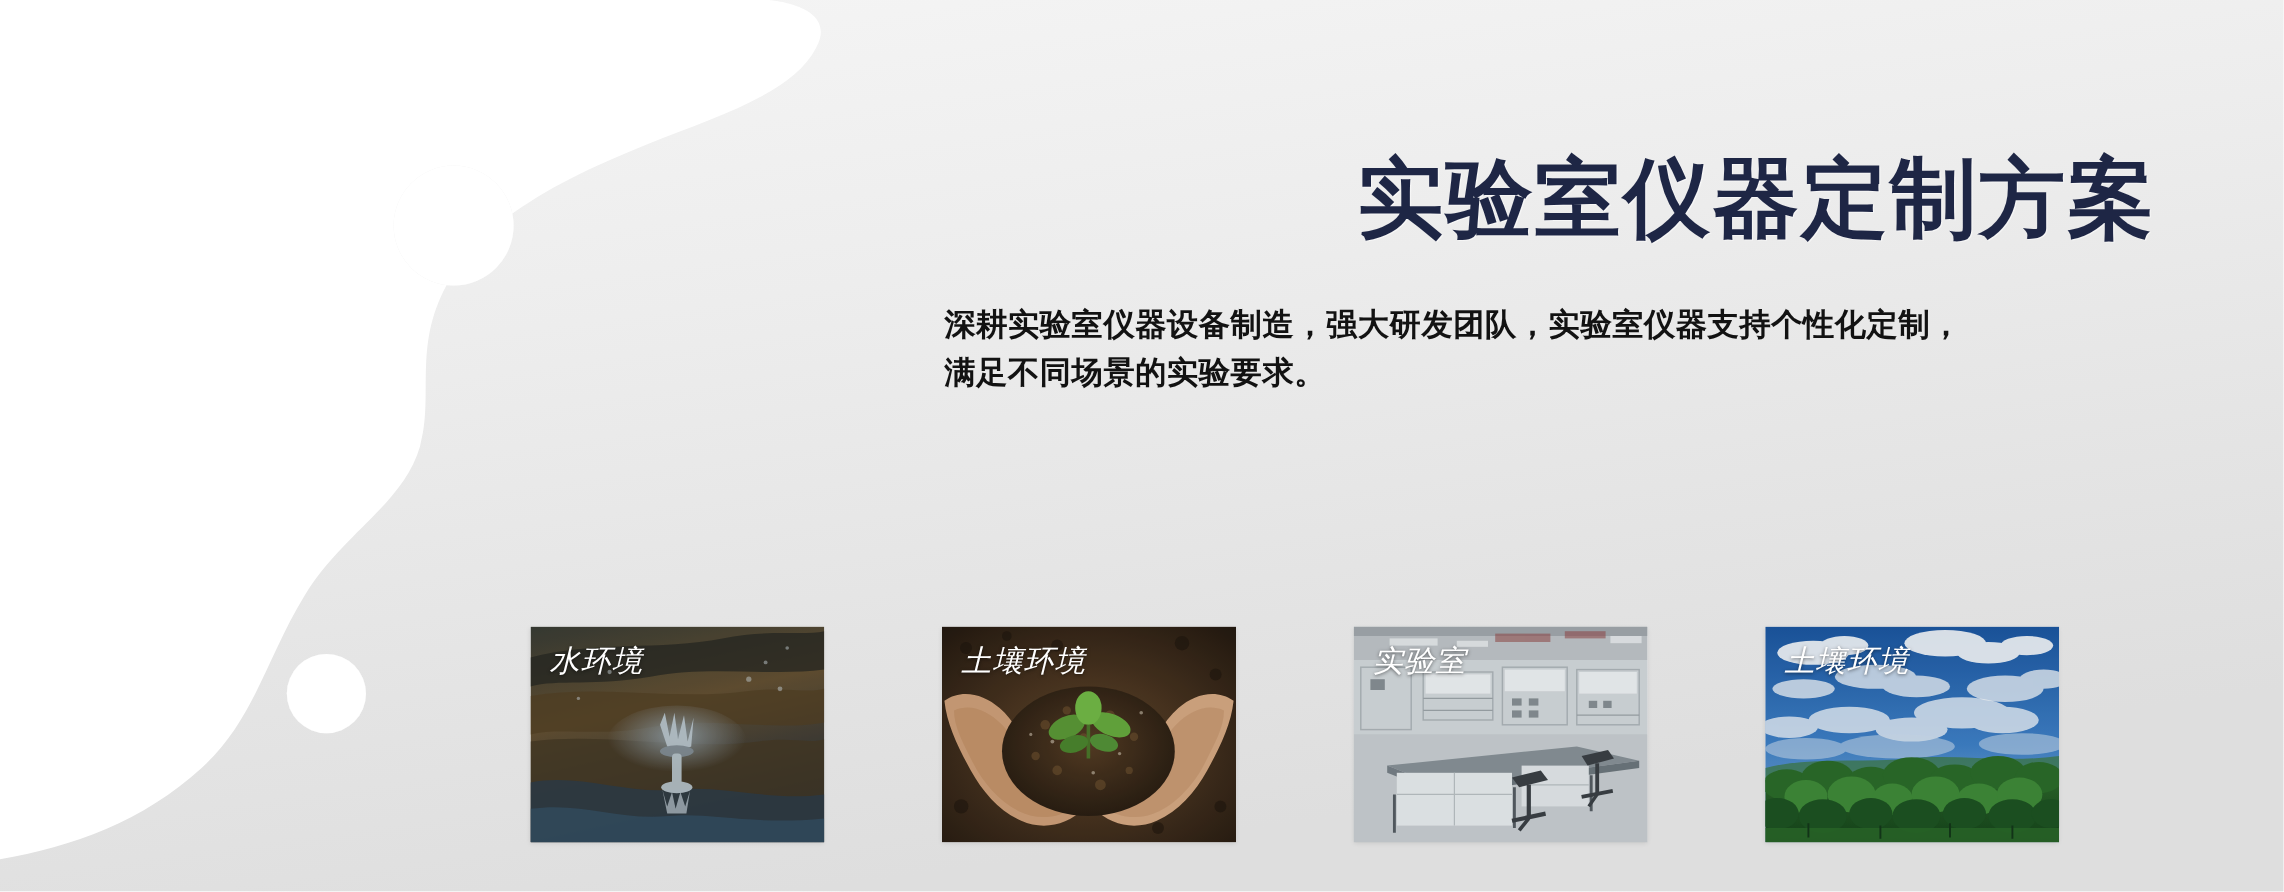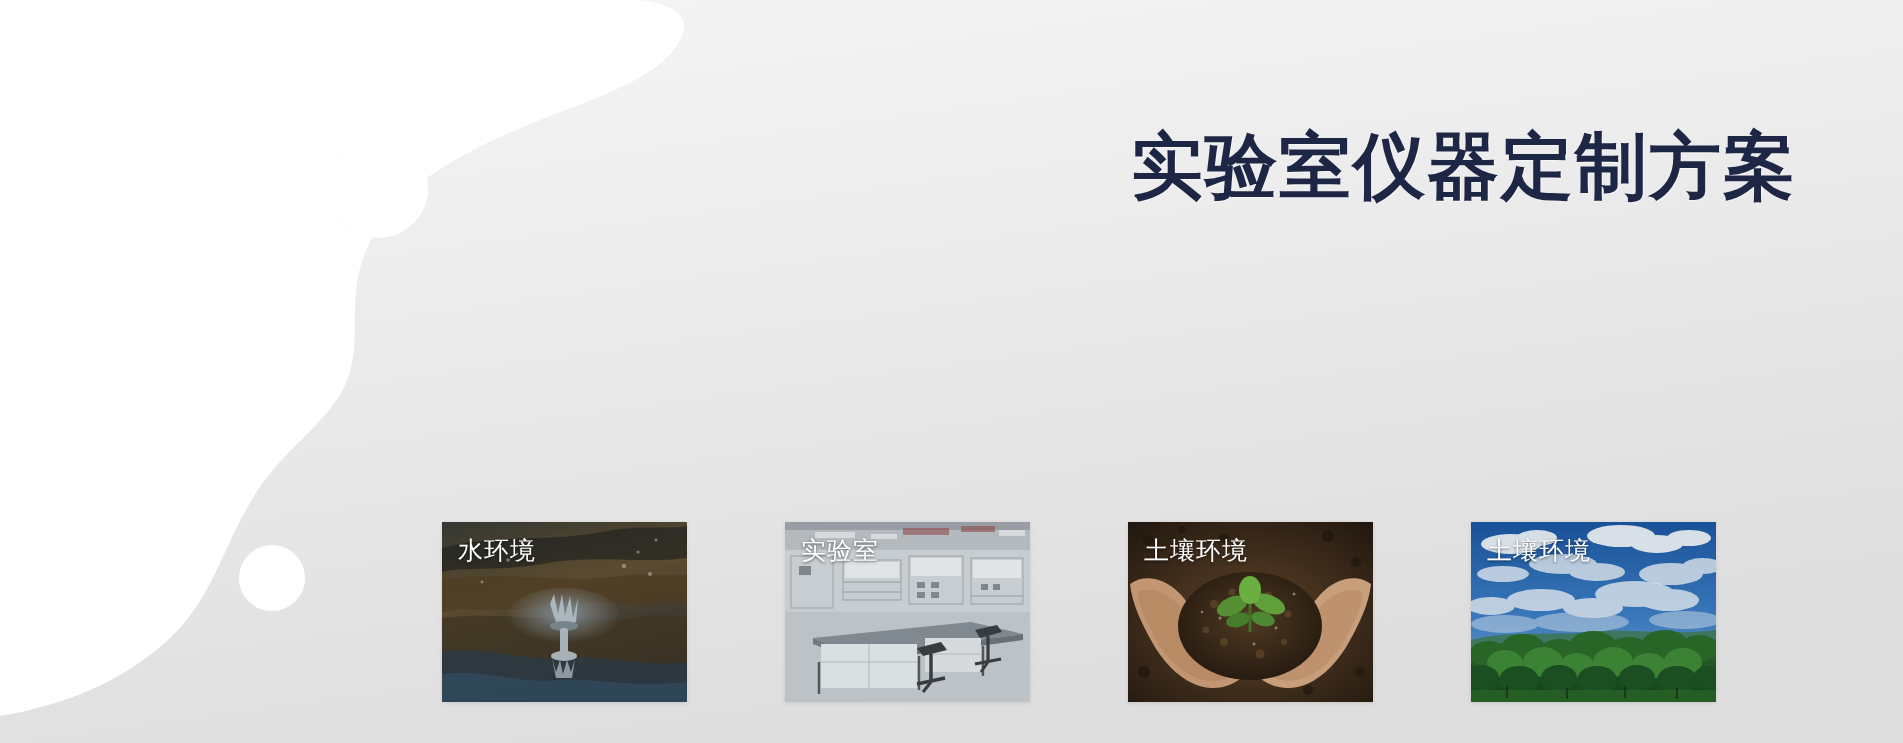--- a/index.html
+++ b/index.html
@@ -56,20 +56,21 @@
 
   
   .cards {
     position:absolute;
     left:442px;
     top:522px;
     width:1028px;
     height:180px;
     display:flex;
     gap:98px;
+    font-style:italic;
   }
   .card {
     position:relative;
     width:245px;
     height:180px;
     overflow:hidden;
     flex:0 0 245px;
     box-shadow:0 1px 4px rgba(0,0,0,0.10);
   }
   .card-art { position:absolute; inset:0; }
@@ -120,20 +121,24 @@
 
       <circle cx="378" cy="188" r="50" fill="#ffffff"></circle>
       <circle cx="272" cy="578" r="33" fill="#ffffff"></circle>
     </g>
     <circle cx="378" cy="188" r="50" fill="#ffffff"></circle>
     <circle cx="272" cy="578" r="33" fill="#ffffff"></circle>
   </svg>
 
   <div class="headline-block">
     <div class="headline">实验室仪器定制方案</div>
+    <div class="subhead">
+      <div>深耕实验室仪器设备制造，强大研发团队，实验室仪器支持个性化定制，</div>
+      <div>满足不同场景的实验要求。</div>
+    </div>
   </div>
 
   <div class="cards">
 
     <div class="card">
       <svg class="card-art" viewBox="0 0 245 180" preserveAspectRatio="xMidYMid slice" aria-hidden="true">
         <defs>
           <linearGradient id="w1" x1="0" y1="0" x2="0.3" y2="1">
             <stop offset="0%" stop-color="#3c4038"></stop>
             <stop offset="45%" stop-color="#6a5636"></stop>
@@ -167,107 +172,20 @@
             <circle cx="214" cy="18" r="1.5"></circle>
         </g>
         <rect width="245" height="180" fill="#000" opacity="0.12"></rect>
       </svg>
       <span class="card-label">水环境</span>
     </div>
 
     <div class="card">
       <svg class="card-art" viewBox="0 0 245 180" preserveAspectRatio="xMidYMid slice" aria-hidden="true">
         <defs>
-          <linearGradient id="l1" x1="0" y1="0" x2="0" y2="1">
-            <stop offset="0%" stop-color="#d7dadd"></stop>
-            <stop offset="55%" stop-color="#c4c9cd"></stop>
-            <stop offset="100%" stop-color="#b2b8bd"></stop>
-          </linearGradient>
-        </defs>
-        <rect width="245" height="180" fill="url(#l1)"></rect>
-
-        <rect x="0" y="0" width="245" height="28" fill="#b9bec2"></rect>
-        <rect x="0" y="0" width="245" height="8" fill="#9aa0a5"></rect>
-        <g fill="#8c3a3a" opacity="0.55">
-          <rect x="118" y="6" width="46" height="7"></rect>
-            <rect x="176" y="4" width="34" height="6"></rect>
-        </g>
-        <g fill="#e6eaec" opacity="0.85">
-          <rect x="30" y="10" width="40" height="6"></rect>
-            <rect x="86" y="12" width="26" height="5"></rect>
-          <rect x="214" y="8" width="26" height="6"></rect>
-        </g>
-
-        <rect x="0" y="28" width="245" height="62" fill="#cfd4d7"></rect>
-        <g stroke="#a6adb2" stroke-width="1.2" fill="none">
-          <rect x="6" y="34" width="42" height="52"></rect>
-          <rect x="58" y="38" width="58" height="40"></rect>
-          <rect x="124" y="34" width="54" height="48"></rect>
-          <rect x="186" y="36" width="52" height="46"></rect>
-        </g>
-        <g fill="#eef1f3" opacity="0.9">
-          <rect x="60" y="40" width="54" height="16"></rect>
-          <rect x="126" y="36" width="50" height="18"></rect>
-          <rect x="188" y="38" width="48" height="18"></rect>
-        </g>
-        <g fill="#7e868c">
-          <rect x="14" y="44" width="12" height="9"></rect>
-          <rect x="132" y="60" width="8" height="6"></rect>
-            <rect x="146" y="60" width="8" height="6"></rect>
-          <rect x="132" y="70" width="8" height="6"></rect>
-            <rect x="146" y="70" width="8" height="6"></rect>
-          <rect x="196" y="62" width="7" height="6"></rect>
-            <rect x="208" y="62" width="7" height="6"></rect>
-        </g>
-        <g stroke="#959ca1" stroke-width="1" fill="none">
-          <line x1="58" y1="60" x2="116" y2="60"></line>
-            <line x1="58" y1="70" x2="116" y2="70"></line>
-          <line x1="186" y1="74" x2="238" y2="74"></line>
-        </g>
-
-        <rect x="0" y="90" width="245" height="90" fill="#c3c8cc"></rect>
-
-        <path d="M28,116 L186,100 L238,112 L74,134 Z" fill="#7f888f"></path>
-        <path d="M28,116 L74,134 L74,140 L28,122 Z" fill="#6e777e"></path>
-        <path d="M74,134 L238,112 L238,118 L74,140 Z" fill="#636c73"></path>
-        <rect x="36" y="122" width="96" height="44" fill="#e4e8ea"></rect>
-        <g stroke="#b4babe" stroke-width="1" fill="none">
-          <line x1="36" y1="140" x2="132" y2="140"></line>
-          <line x1="84" y1="122" x2="84" y2="166"></line>
-        </g>
-        <rect x="140" y="116" width="56" height="34" fill="#dfe3e6"></rect>
-        <g stroke="#b4babe" stroke-width="1" fill="none">
-          <line x1="140" y1="132" x2="196" y2="132"></line>
-        </g>
-        <g stroke="#4a5157" stroke-width="2.4" fill="none">
-          <line x1="34" y1="140" x2="34" y2="172"></line>
-          <line x1="134" y1="134" x2="134" y2="168"></line>
-          <line x1="198" y1="124" x2="198" y2="154"></line>
-        </g>
-
-        <g>
-          <path d="M132,126 L156,120 L162,128 L138,134 Z" fill="#2e3338"></path>
-          <path d="M146,132 L146,160" stroke="#2e3338" stroke-width="3.5"></path>
-          <path d="M132,162 L160,156" stroke="#2e3338" stroke-width="3.5"></path>
-          <path d="M146,160 L138,170" stroke="#2e3338" stroke-width="3"></path>
-        </g>
-        <g>
-          <path d="M190,108 L212,103 L217,110 L195,116 Z" fill="#2e3338"></path>
-          <path d="M203,114 L203,140" stroke="#2e3338" stroke-width="3.2"></path>
-          <path d="M190,142 L216,137" stroke="#2e3338" stroke-width="3.2"></path>
-          <path d="M203,140 L196,150" stroke="#2e3338" stroke-width="2.8"></path>
-        </g>
-        <rect width="245" height="180" fill="#8a9096" opacity="0.10"></rect>
-      </svg>
-      <span class="card-label">实验室</span>
-    </div>
-
-    <div class="card">
-      <svg class="card-art" viewBox="0 0 245 180" preserveAspectRatio="xMidYMid slice" aria-hidden="true">
-        <defs>
           <radialGradient id="s1" cx="0.5" cy="0.55" r="0.75">
             <stop offset="0%" stop-color="#6b4c2e"></stop>
             <stop offset="100%" stop-color="#241a11"></stop>
           </radialGradient>
           <radialGradient id="s2" cx="0.5" cy="0.45" r="0.55">
             <stop offset="0%" stop-color="#5a4026"></stop>
             <stop offset="100%" stop-color="#2c2014"></stop>
           </radialGradient>
         </defs>
         <rect width="245" height="180" fill="url(#s1)"></rect>
@@ -322,20 +240,107 @@
           <ellipse cx="135" cy="97" rx="12" ry="7" fill="#57993a" transform="rotate(16 135 97)"></ellipse>
         </g>
         <rect width="245" height="180" fill="#000" opacity="0.10"></rect>
       </svg>
       <span class="card-label">土壤环境</span>
     </div>
 
     <div class="card">
       <svg class="card-art" viewBox="0 0 245 180" preserveAspectRatio="xMidYMid slice" aria-hidden="true">
         <defs>
+          <linearGradient id="l1" x1="0" y1="0" x2="0" y2="1">
+            <stop offset="0%" stop-color="#d7dadd"></stop>
+            <stop offset="55%" stop-color="#c4c9cd"></stop>
+            <stop offset="100%" stop-color="#b2b8bd"></stop>
+          </linearGradient>
+        </defs>
+        <rect width="245" height="180" fill="url(#l1)"></rect>
+
+        <rect x="0" y="0" width="245" height="28" fill="#b9bec2"></rect>
+        <rect x="0" y="0" width="245" height="8" fill="#9aa0a5"></rect>
+        <g fill="#8c3a3a" opacity="0.55">
+          <rect x="118" y="6" width="46" height="7"></rect>
+            <rect x="176" y="4" width="34" height="6"></rect>
+        </g>
+        <g fill="#e6eaec" opacity="0.85">
+          <rect x="30" y="10" width="40" height="6"></rect>
+            <rect x="86" y="12" width="26" height="5"></rect>
+          <rect x="214" y="8" width="26" height="6"></rect>
+        </g>
+
+        <rect x="0" y="28" width="245" height="62" fill="#cfd4d7"></rect>
+        <g stroke="#a6adb2" stroke-width="1.2" fill="none">
+          <rect x="6" y="34" width="42" height="52"></rect>
+          <rect x="58" y="38" width="58" height="40"></rect>
+          <rect x="124" y="34" width="54" height="48"></rect>
+          <rect x="186" y="36" width="52" height="46"></rect>
+        </g>
+        <g fill="#eef1f3" opacity="0.9">
+          <rect x="60" y="40" width="54" height="16"></rect>
+          <rect x="126" y="36" width="50" height="18"></rect>
+          <rect x="188" y="38" width="48" height="18"></rect>
+        </g>
+        <g fill="#7e868c">
+          <rect x="14" y="44" width="12" height="9"></rect>
+          <rect x="132" y="60" width="8" height="6"></rect>
+            <rect x="146" y="60" width="8" height="6"></rect>
+          <rect x="132" y="70" width="8" height="6"></rect>
+            <rect x="146" y="70" width="8" height="6"></rect>
+          <rect x="196" y="62" width="7" height="6"></rect>
+            <rect x="208" y="62" width="7" height="6"></rect>
+        </g>
+        <g stroke="#959ca1" stroke-width="1" fill="none">
+          <line x1="58" y1="60" x2="116" y2="60"></line>
+            <line x1="58" y1="70" x2="116" y2="70"></line>
+          <line x1="186" y1="74" x2="238" y2="74"></line>
+        </g>
+
+        <rect x="0" y="90" width="245" height="90" fill="#c3c8cc"></rect>
+
+        <path d="M28,116 L186,100 L238,112 L74,134 Z" fill="#7f888f"></path>
+        <path d="M28,116 L74,134 L74,140 L28,122 Z" fill="#6e777e"></path>
+        <path d="M74,134 L238,112 L238,118 L74,140 Z" fill="#636c73"></path>
+        <rect x="36" y="122" width="96" height="44" fill="#e4e8ea"></rect>
+        <g stroke="#b4babe" stroke-width="1" fill="none">
+          <line x1="36" y1="140" x2="132" y2="140"></line>
+          <line x1="84" y1="122" x2="84" y2="166"></line>
+        </g>
+        <rect x="140" y="116" width="56" height="34" fill="#dfe3e6"></rect>
+        <g stroke="#b4babe" stroke-width="1" fill="none">
+          <line x1="140" y1="132" x2="196" y2="132"></line>
+        </g>
+        <g stroke="#4a5157" stroke-width="2.4" fill="none">
+          <line x1="34" y1="140" x2="34" y2="172"></line>
+          <line x1="134" y1="134" x2="134" y2="168"></line>
+          <line x1="198" y1="124" x2="198" y2="154"></line>
+        </g>
+
+        <g>
+          <path d="M132,126 L156,120 L162,128 L138,134 Z" fill="#2e3338"></path>
+          <path d="M146,132 L146,160" stroke="#2e3338" stroke-width="3.5"></path>
+          <path d="M132,162 L160,156" stroke="#2e3338" stroke-width="3.5"></path>
+          <path d="M146,160 L138,170" stroke="#2e3338" stroke-width="3"></path>
+        </g>
+        <g>
+          <path d="M190,108 L212,103 L217,110 L195,116 Z" fill="#2e3338"></path>
+          <path d="M203,114 L203,140" stroke="#2e3338" stroke-width="3.2"></path>
+          <path d="M190,142 L216,137" stroke="#2e3338" stroke-width="3.2"></path>
+          <path d="M203,140 L196,150" stroke="#2e3338" stroke-width="2.8"></path>
+        </g>
+        <rect width="245" height="180" fill="#8a9096" opacity="0.10"></rect>
+      </svg>
+      <span class="card-label">实验室</span>
+    </div>
+
+    <div class="card">
+      <svg class="card-art" viewBox="0 0 245 180" preserveAspectRatio="xMidYMid slice" aria-hidden="true">
+        <defs>
           <linearGradient id="sky" x1="0" y1="0" x2="0" y2="1">
             <stop offset="0%" stop-color="#1b56a0"></stop>
             <stop offset="55%" stop-color="#3e80c6"></stop>
             <stop offset="100%" stop-color="#8fb6d8"></stop>
           </linearGradient>
           <linearGradient id="for" x1="0" y1="0" x2="0" y2="1">
             <stop offset="0%" stop-color="#2f6b2c"></stop>
             <stop offset="100%" stop-color="#14421a"></stop>
           </linearGradient>
         </defs>

